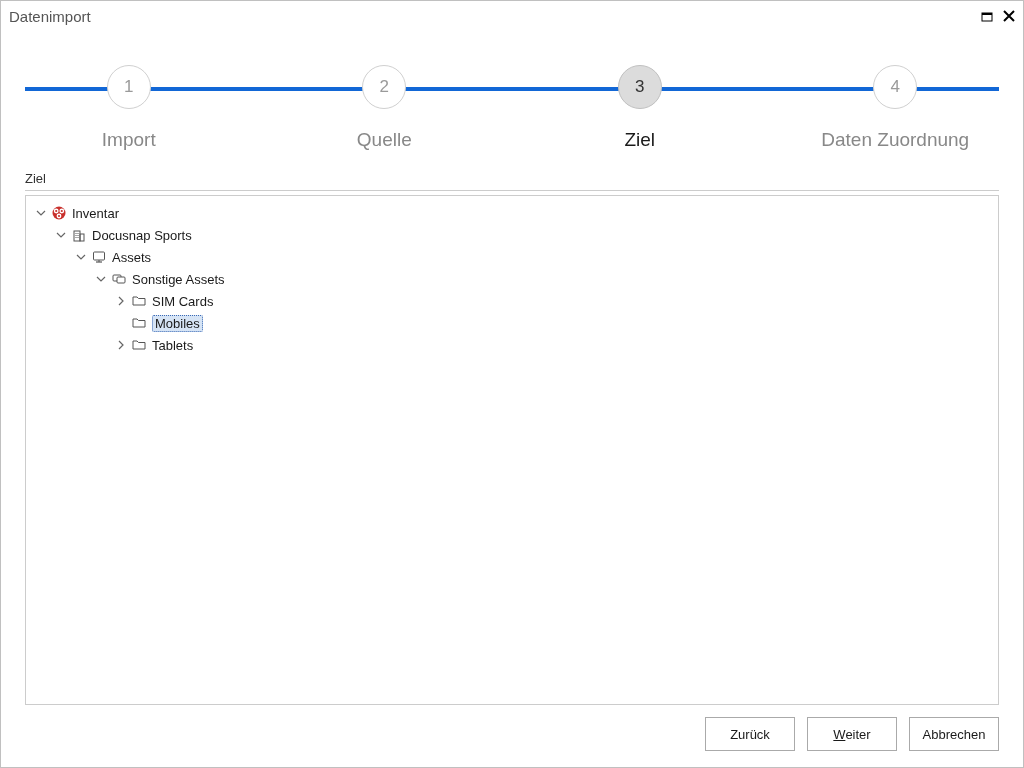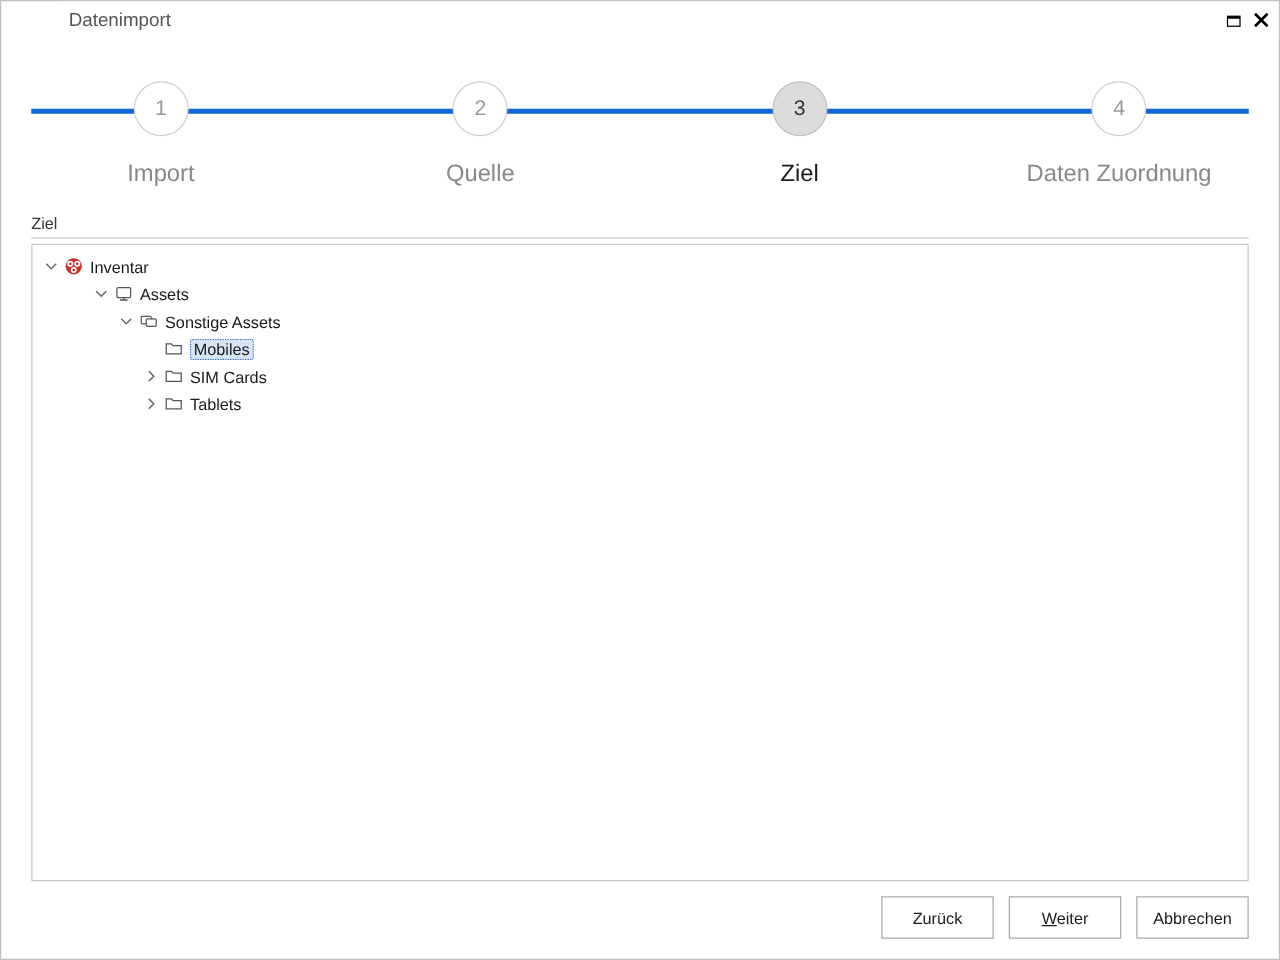--- a/index.html
+++ b/index.html
@@ -15,21 +15,20 @@
     position: relative;
   }
   
   .titlebar {
     display: flex;
     justify-content: space-between;
     align-items: center;
     height: 30px;
     padding: 0 8px;
     background: #fff;
-    margin-left: 46px;
   }
   .titlebar .title {
     font-size: 15px;
     color: #555;
   }
   .titlebar .window-controls {
     display: flex;
     gap: 10px;
     align-items: center;
   }
@@ -234,20 +233,40 @@
                 <circle cx="8" cy="11" r="2.4" fill="#fff"></circle>
                 <circle cx="5.2" cy="6" r="1.1" fill="#c9302c"></circle>
                 <circle cx="10.8" cy="6" r="1.1" fill="#c9302c"></circle>
                 <circle cx="8" cy="11" r="1.1" fill="#c9302c"></circle>
               </svg>
           </span>
           <span class="label">Inventar</span>
         </div>
         <ul>
           <li>
+            <div class="row indent-1">
+              <span class="toggle">
+                <svg width="10" height="10" viewBox="0 0 10 10">
+                    <path d="M1 3 L5 7 L9 3" fill="none" stroke="#666" stroke-width="1.2"></path>
+                  </svg>
+              </span>
+              <span class="icon">
+                <svg width="14" height="14" viewBox="0 0 14 14">
+                    <rect x="2" y="3" width="6" height="10" fill="none" stroke="#555" stroke-width="1"></rect>
+                    <rect x="8" y="6" width="4" height="7" fill="none" stroke="#555" stroke-width="1"></rect>
+                    <rect x="3.5" y="5" width="1" height="1" fill="#555"></rect>
+                    <rect x="5.5" y="5" width="1" height="1" fill="#555"></rect>
+                    <rect x="3.5" y="7" width="1" height="1" fill="#555"></rect>
+                    <rect x="5.5" y="7" width="1" height="1" fill="#555"></rect>
+                    <rect x="3.5" y="9" width="1" height="1" fill="#555"></rect>
+                    <rect x="5.5" y="9" width="1" height="1" fill="#555"></rect>
+                  </svg>
+              </span>
+              <span class="label">Docusnap Sports</span>
+            </div>
             <ul>
               <li>
                 <div class="row indent-2">
                   <span class="toggle">
                     <svg width="10" height="10" viewBox="0 0 10 10">
                         <path d="M1 3 L5 7 L9 3" fill="none" stroke="#666" stroke-width="1.2"></path>
                       </svg>
                   </span>
                   <span class="icon">
                     <svg width="14" height="14" viewBox="0 0 14 14">
@@ -270,46 +289,46 @@
                         <svg width="14" height="14" viewBox="0 0 14 14">
                             <rect x="1" y="3" width="8" height="6" rx="1" fill="none" stroke="#555" stroke-width="1"></rect>
                             <rect x="5" y="5" width="8" height="6" rx="1" fill="#fff" stroke="#555" stroke-width="1"></rect>
                           </svg>
                       </span>
                       <span class="label">Sonstige Assets</span>
                     </div>
                     <ul>
                       <li>
                         <div class="row indent-4">
-                          <span class="toggle hidden">
+                          <span class="toggle">
                             <svg width="10" height="10" viewBox="0 0 10 10">
                                 <path d="M3 1 L7 5 L3 9" fill="none" stroke="#666" stroke-width="1.2"></path>
                               </svg>
                           </span>
                           <span class="icon">
                             <svg width="14" height="12" viewBox="0 0 14 12">
                                 <path d="M1 2 h4 l1.5 1.5 H13 V10 H1 Z" fill="none" stroke="#555" stroke-width="1"></path>
                               </svg>
                           </span>
-                          <span class="label selected">Mobiles</span>
+                          <span class="label">SIM Cards</span>
                         </div>
                       </li>
                       <li>
                         <div class="row indent-4">
-                          <span class="toggle">
+                          <span class="toggle hidden">
                             <svg width="10" height="10" viewBox="0 0 10 10">
                                 <path d="M3 1 L7 5 L3 9" fill="none" stroke="#666" stroke-width="1.2"></path>
                               </svg>
                           </span>
                           <span class="icon">
                             <svg width="14" height="12" viewBox="0 0 14 12">
                                 <path d="M1 2 h4 l1.5 1.5 H13 V10 H1 Z" fill="none" stroke="#555" stroke-width="1"></path>
                               </svg>
                           </span>
-                          <span class="label">SIM Cards</span>
+                          <span class="label selected">Mobiles</span>
                         </div>
                       </li>
                       <li>
                         <div class="row indent-4">
                           <span class="toggle">
                             <svg width="10" height="10" viewBox="0 0 10 10">
                                 <path d="M3 1 L7 5 L3 9" fill="none" stroke="#666" stroke-width="1.2"></path>
                               </svg>
                           </span>
                           <span class="icon">

